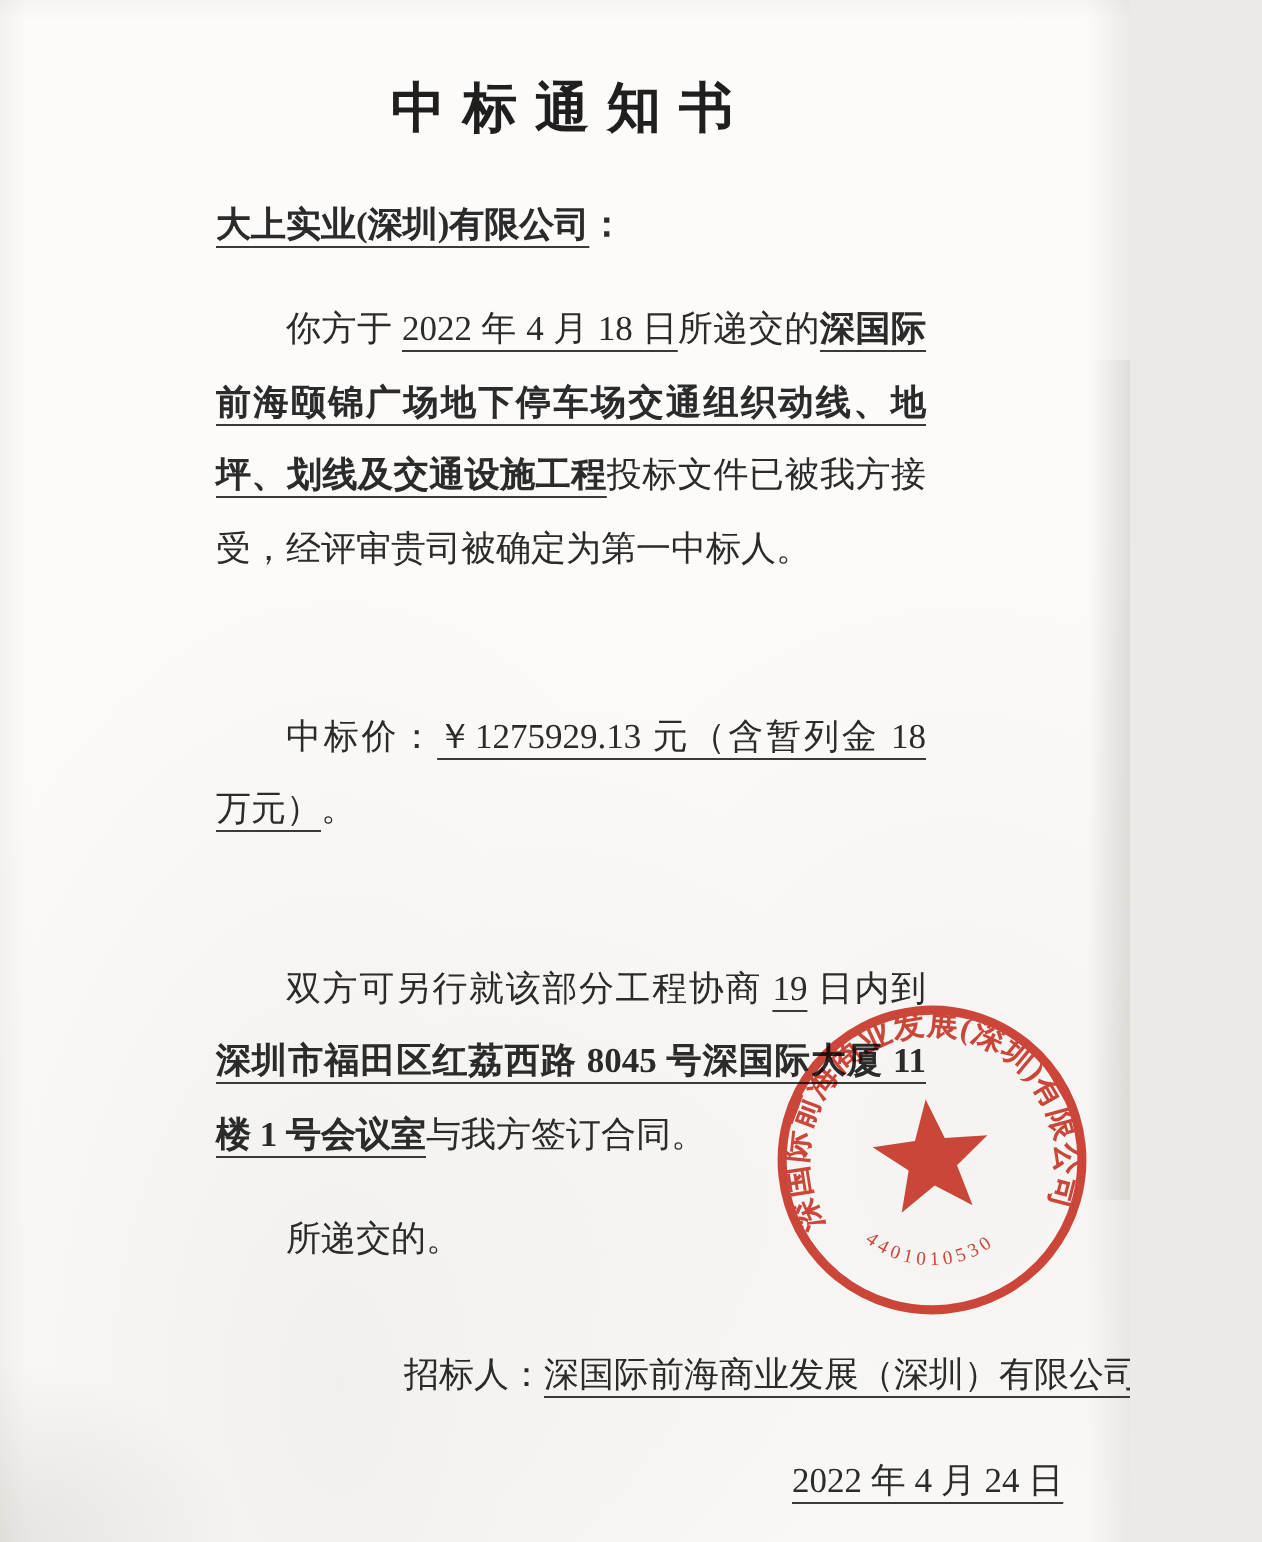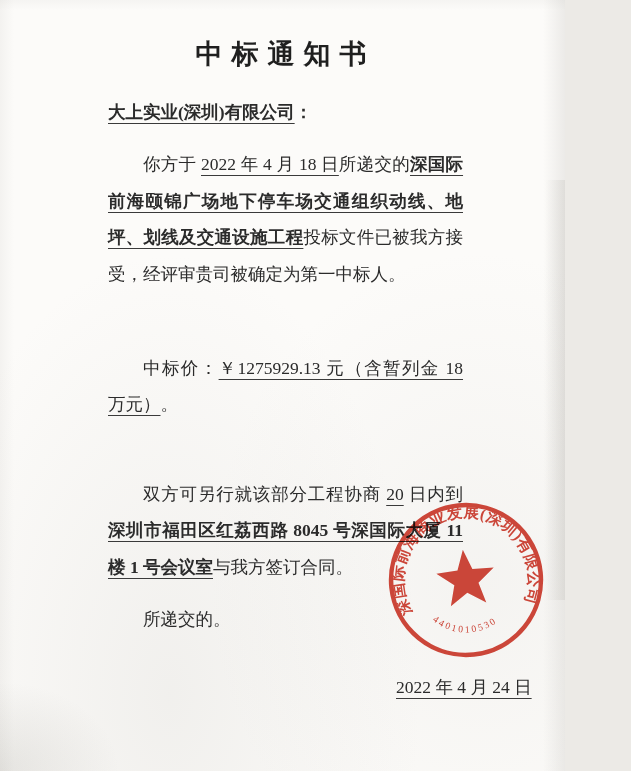--- a/index.html
+++ b/index.html
@@ -108,25 +108,26 @@
 
     <p class="para"><span>你方于</span> <span class="u">2022 年 4 月 18 日</span><span>所递交的</span><span class="bu">深国际前海颐锦广场地下停车场交通组织动线、地坪、划线及交通设施工程</span><span>投标文件已被我方接受，经评审贵司被确定为第一中标人。</span></p>
 
     <div class="gap-a"></div>
 
     <p class="para"><span>中标价：</span><span class="u">￥1275929.13 元（含暂列金 18 万元）</span><span>。</span></p>
 
 
     <div class="gap-b"></div>
 
-    <p class="para"><span>双方可另行就该部分工程协商</span> <span class="u">20</span> <span>日内到</span><span class="bu">深圳市福田区红荔西路 8045 号深国际大厦 11 楼 1 号会议室</span><span>与我方签订合同。</span></p>
+    <p class="para"><span>双方可另行就该部分工程协商</span> <span class="u">19</span> <span>日内到</span><span class="bu">深圳市福田区红荔西路 8045 号深国际大厦 11 楼 1 号会议室</span><span>与我方签订合同。</span></p>
 
     <p class="para">所递交的。</p>
 
     <div class="sig-block">
+      <p class="line sig-line"><span>招标人：</span><span class="u">深国际前海商业发展（深圳）有限公司</span></p>
       <p class="line date-line"><span class="u">2022 年 4 月 24 日</span></p>
     </div>
 
   </div>
 
   <svg class="seal" viewBox="0 0 160 160" xmlns="http://www.w3.org/2000/svg">
     <defs>
       <path id="sealArcTop" d="M 23.8 106.2 A 62 62 0 1 1 136.2 106.2" fill="none"></path>
       <path id="sealArcBottom" d="M 40.2 113.4 A 52 52 0 0 0 119.8 113.4" fill="none"></path>
     </defs>

